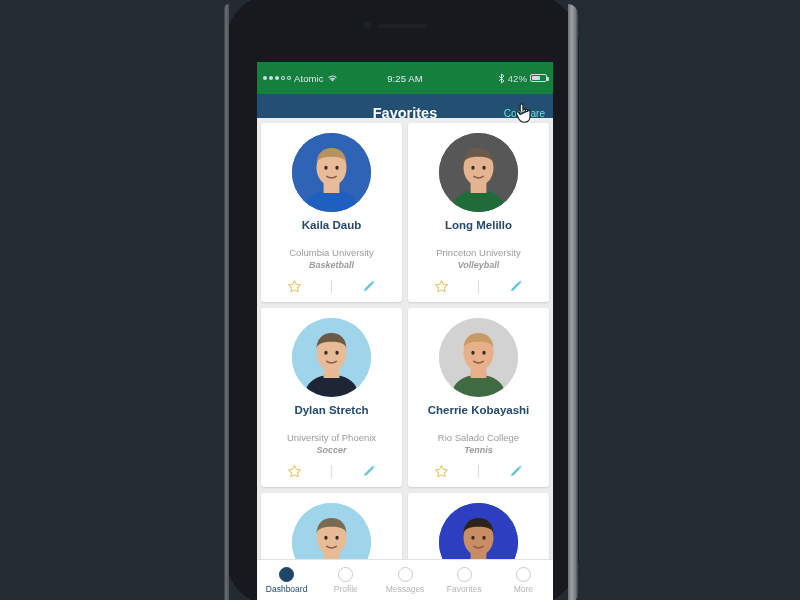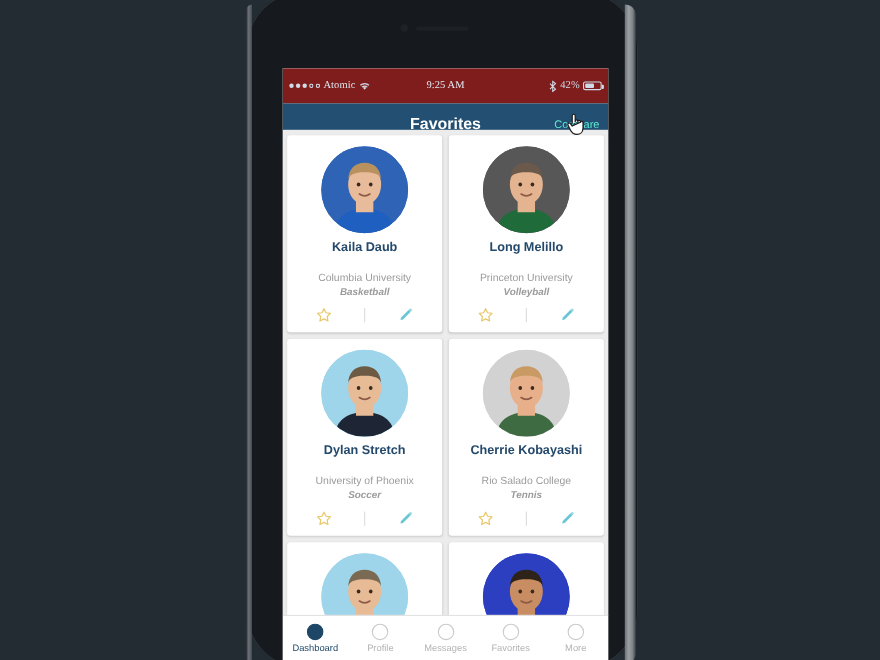--- a/index.html
+++ b/index.html
@@ -44,23 +44,23 @@
   
   #screen{
     position:absolute; left:257px; top:62px;
     width:296px; height:538px;
     background:#ececec;
     overflow:hidden;
   }
 
   
   #status-bar{
-    height:18px; background:#7f1d1d; color:#cfdbe6;
+    height:18px; background:#15803d; color:#cfdbe6;
     display:flex; align-items:center; padding:16px 6px;
-    font-size:9px; letter-spacing:.1px;font-family:Liberation Serif, serif;
+    font-size:9px; letter-spacing:.1px;
   }
   .sb-left{ display:flex; align-items:center; gap:3px; flex:1; }
   .sb-center{ flex:0 0 auto; font-size:9.5px; color:#e3ecf3; }
   .sb-right{ display:flex; align-items:center; justify-content:flex-end; gap:3px; flex:1; font-size:9.5px; }
   .dots{ display:flex; gap:2px; align-items:center; }
   .dot{ width:4px; height:4px; border-radius:50%; background:#cfdbe6; }
   .dot.hollow{ background:transparent; box-shadow:inset 0 0 0 1px #cfdbe6; }
   .carrier{ font-size:9.5px; color:#dfe9f1; }
   .battery-shell{
     width:17px; height:8px; border:1px solid #cfdbe6; border-radius:2px;

